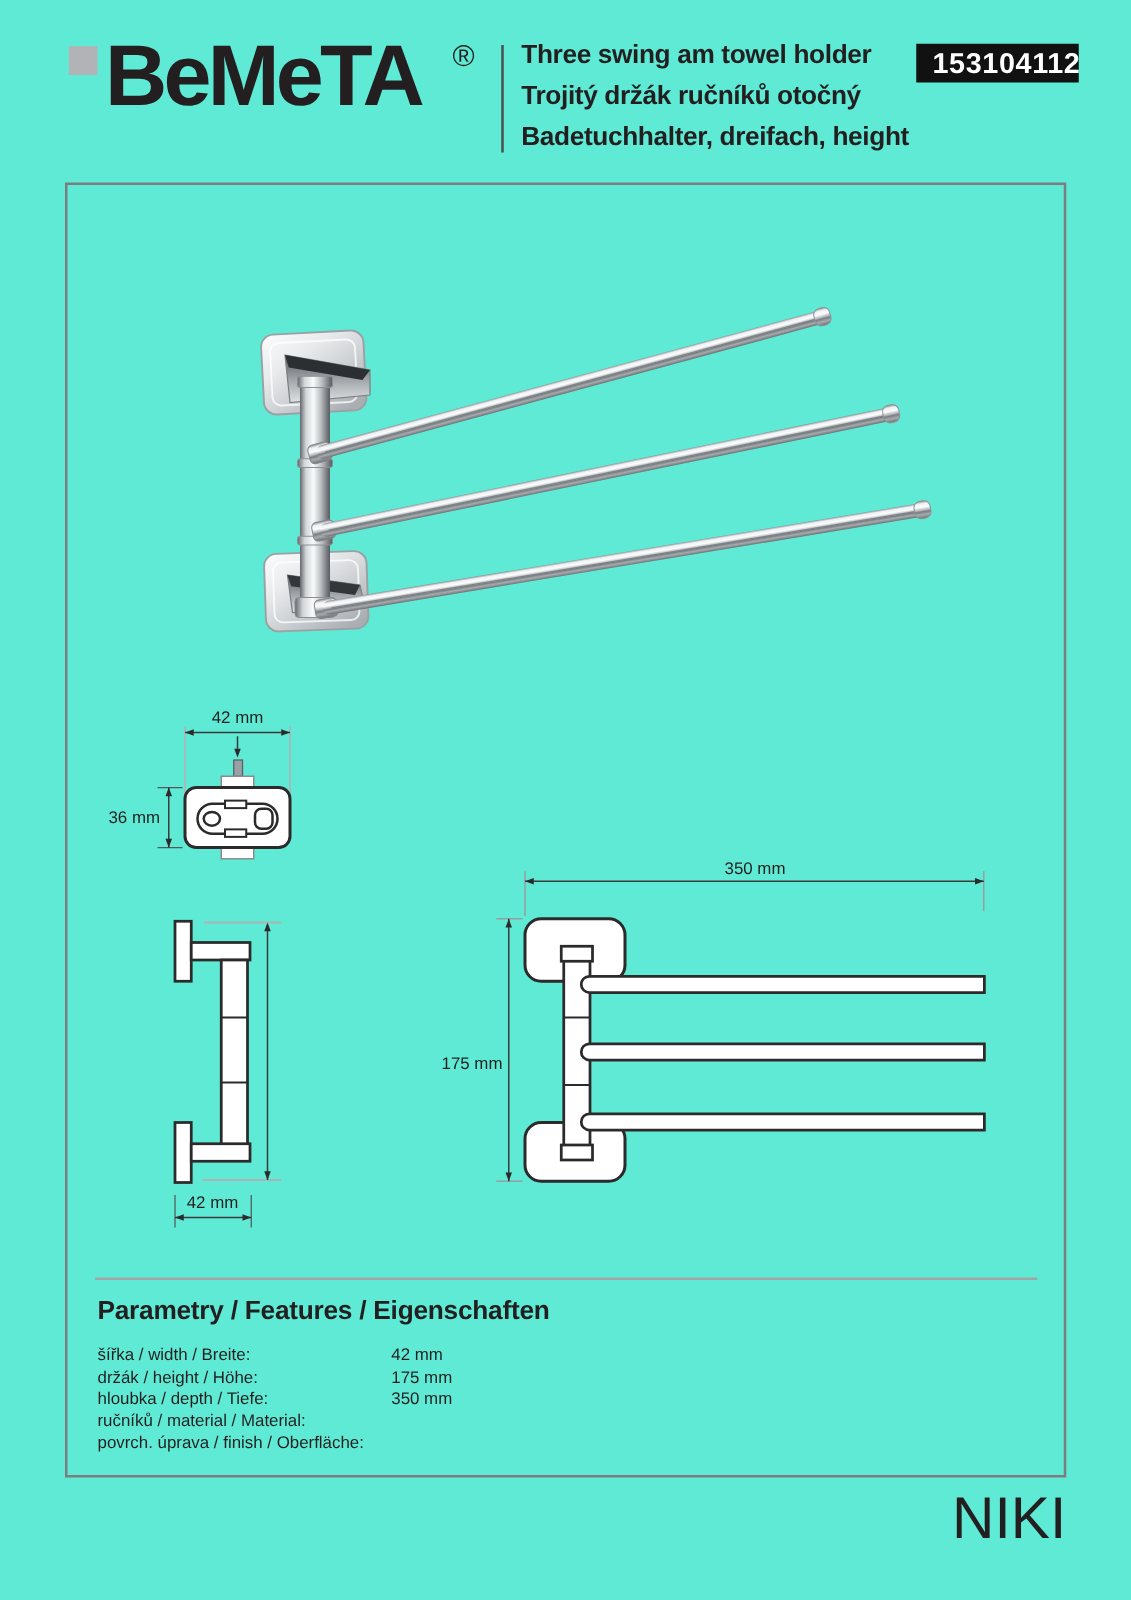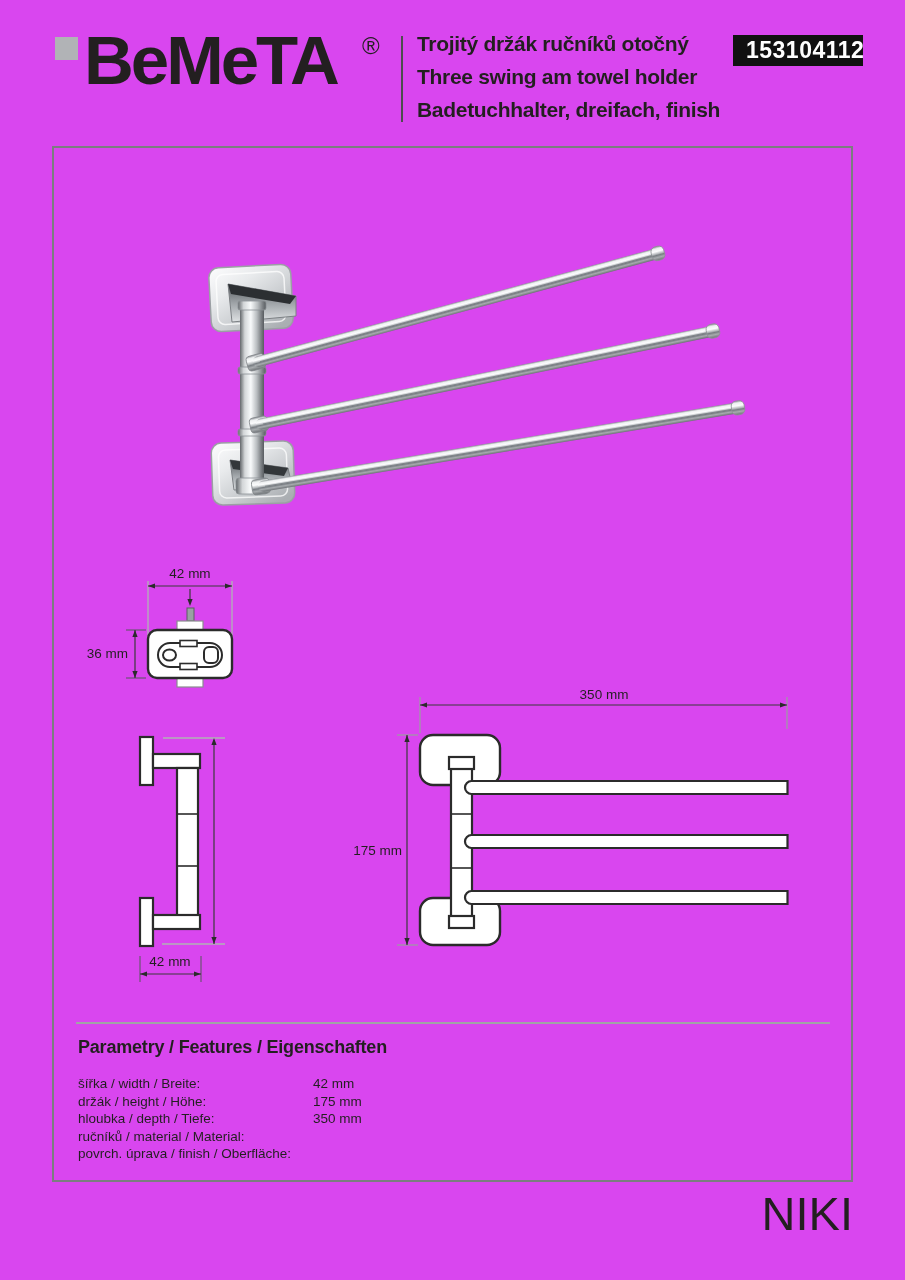--- a/index.html
+++ b/index.html
@@ -1,59 +1,59 @@
 <!DOCTYPE html>
 <html><head>
 <meta charset="utf-8">
 <style>
   html,body{margin:0;padding:0;background:#e8e8e8;}
   .page{
-    position:relative;width:905px;height:1280px;background:#d946ef;
+    position:relative;width:905px;height:1280px;background:#5eead4;
     font-family:"Liberation Sans",sans-serif;color:#231f20;overflow:hidden;
     margin:0 auto;
   }
   
   .brand-square{position:absolute;left:55px;top:37px;width:23px;height:23px;background:#b1b3b6;}
   .brand-text{position:absolute;left:84px;top:26px;font-size:69px;font-weight:700;
     letter-spacing:-3px;line-height:1;white-space:nowrap;}
   .brand-reg{position:absolute;left:362px;top:32px;font-size:24px;font-weight:400;}
   .header-divider{position:absolute;left:401px;top:36px;width:2px;height:86px;background:#4d4d4f;}
   .header-titles{position:absolute;left:417px;top:27px;font-size:21px;font-weight:700;
     line-height:33px;letter-spacing:-0.3px;white-space:nowrap;}
   .code-box{position:absolute;left:733px;top:35px;width:130px;height:31px;
     color:#fff;font-size:23px;font-weight:700;line-height:31px;padding-left:13px;
     box-sizing:border-box;letter-spacing:0.5px;}
   
   .sheet{position:absolute;left:52px;top:146px;width:797px;height:1032px;border:2px solid #7b7d7f;}
   .figure-svg{position:absolute;left:54px;top:148px;width:797px;height:1032px;}
   svg text{font-family:"Liberation Sans",sans-serif;font-size:13.5px;fill:#231f20;}
   
   .param-divider{position:absolute;left:76px;top:1022px;width:754px;height:2px;background:#a2a4a6;}
-  .param-heading{position:absolute;left:78px;top:1037px;font-size:18px;font-weight:700;letter-spacing:-0.2px;}
+  .param-heading{position:absolute;left:78px;top:1037px;font-size:21px;font-weight:700;letter-spacing:-0.2px;}
   .param-table{position:absolute;left:78px;top:1075px;width:700px;font-size:13.5px;}
   .param-row{display:flex;height:17.6px;line-height:17.6px;}
   .param-label{width:235px;}
   .param-value{flex:1;}
   
   .series-name{position:absolute;right:52px;top:1190px;font-size:47px;font-weight:400;
     letter-spacing:0px;line-height:1;}
 </style>
 </head>
 <body>
 
 <div class="page">
 
   <div class="brand-square"></div>
   <div class="brand-text">BeMeTA</div>
   <div class="brand-reg">®</div>
   <div class="header-divider"></div>
   <div class="header-titles">
+    <div>Three swing am towel holder</div>
     <div>Trojitý držák ručníků otočný</div>
-    <div>Three swing am towel holder</div>
-    <div>Badetuchhalter, dreifach, finish</div>
+    <div>Badetuchhalter, dreifach, height</div>
   </div>
   <div class="code-box" style="background:#111111;">153104112</div>
 
   <div class="sheet"></div>
 
   <svg class="figure-svg" viewBox="0 0 797 1032">
     <defs>
       <linearGradient id="armG" x1="0" y1="0" x2="0" y2="1">
         <stop offset="0" stop-color="#8f9398"></stop>
           <stop offset="0.15" stop-color="#eef0f1"></stop>

